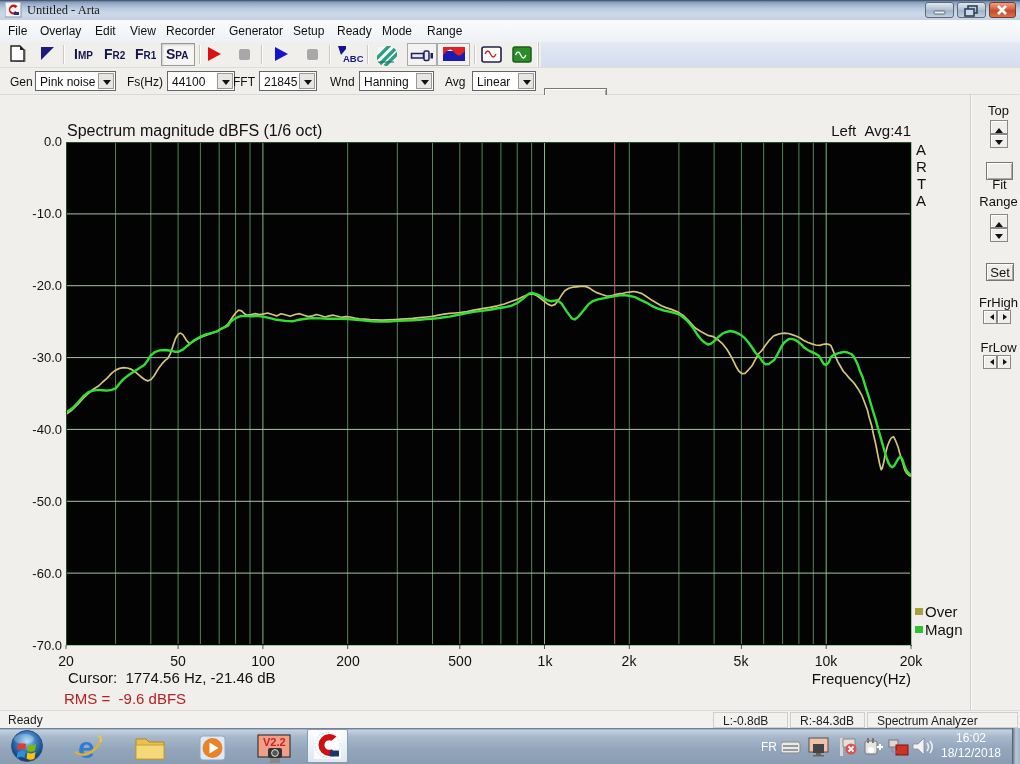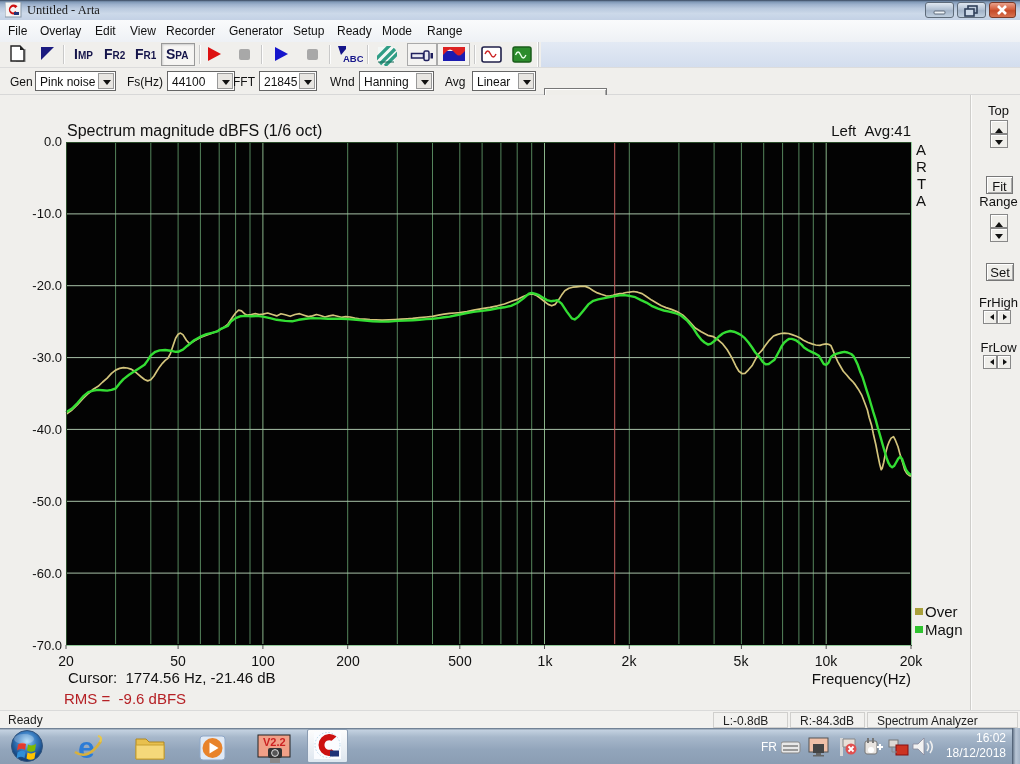--- a/index.html
+++ b/index.html
@@ -36,21 +36,21 @@
 .dn:after { top:5px; border-top:5px solid #111; }
 .spinh { position:absolute; width:14px; height:14px; background:#efeeea; border:1px solid #888; box-shadow:inset 1px 1px 0 #fff; }
 .lt:after { content:""; position:absolute; left:3px; top:3px; border:3px solid transparent; border-right:4px solid #111; }
 .rt:after { content:""; position:absolute; left:5px; top:3px; border:3px solid transparent; border-left:4px solid #111; }
 #status { position:absolute; left:0; top:710px; width:1020px; height:18px; background:#f2f1ef; border-top:1px solid #dadada; font-size:12px; color:#222; }
 .spanel { position:absolute; top:1px; height:16px; border:1px solid #d0cfcd; padding:1px 0 0 9px; }
 #taskbar { position:absolute; left:0; top:728px; width:1020px; height:36px;
   background:linear-gradient(#5a6b80 0%,#c3d1e0 6%,#a7b8cb 25%,#92a5bb 60%,#8b9db3 100%); }
 .tico { position:absolute; top:5px; }
 #trayTxt { position:absolute; color:#fff; font-size:12px; }
-#clock { position:absolute; left:936px; top:3px; width:70px; color:#fff; font-size:12px; text-align:right; line-height:15px; }
+#clock { position:absolute; left:936px; top:3px; width:70px; color:#fff; font-size:12px; text-align:center; line-height:15px; }
 #sdesk { position:absolute; left:1012px; top:0; width:8px; height:36px; background:linear-gradient(90deg,#6c7c90,#b9c6d6 40%,#a4b3c6); border-left:1px solid #55657a; }
 </style></head>
 <body>
 <div id="title">
  <svg width="17" height="16" style="position:absolute;left:5px;top:2px">
   <rect x="0" y="0" width="16" height="15" fill="#f4f4f4" stroke="#8899aa"></rect>
   <path d="M 12.5 4.2 A 5 5 0 1 0 12.5 11.0 L 10.2 9.0 A 2.6 2.6 0 1 1 10.2 6.2 Z" fill="#cc1111"></path>
   <rect x="9" y="10" width="5" height="3" fill="#223377"></rect>
  </svg>
  <span class="cap">Untitled - Arta</span>
@@ -249,21 +249,21 @@
 <text x="925" y="635" class="t15">Magn</text>
 <text x="911" y="684" text-anchor="end" class="t15">Frequency(Hz)</text>
 <text x="68" y="683" class="t15">Cursor:&nbsp; 1774.56 Hz, -21.46 dB</text>
 <text x="64" y="704" style="font:15px 'Liberation Sans',sans-serif;fill:#b52025">RMS =&nbsp; -9.6 dBFS</text>
 </svg>
 </div>
 <div id="rpanel">
  <div class="rlbl" style="top:8px">Top</div>
  <div class="spinv up" style="top:25px"></div>
  <div class="spinv dn" style="top:39px"></div>
- <div class="btn" style="left:15px;top:81px;width:27px;height:18px;padding-top:2px">Fit</div>
+ <div class="btn" style="left:15px;top:67px;width:27px;height:18px;padding-top:14px">Fit</div>
  <div class="rlbl" style="top:99px">Range</div>
  <div class="spinv up" style="top:119px"></div>
  <div class="spinv dn" style="top:133px"></div>
  <div class="btn" style="left:15px;top:168px;width:28px;height:18px;padding-top:1px">Set</div>
  <div class="rlbl" style="top:200px">FrHigh</div>
  <div class="spinh lt" style="left:12px;top:215px"></div>
  <div class="spinh rt" style="left:26px;top:215px"></div>
  <div class="rlbl" style="top:245px">FrLow</div>
  <div class="spinh lt" style="left:12px;top:260px"></div>
  <div class="spinh rt" style="left:26px;top:260px"></div>

